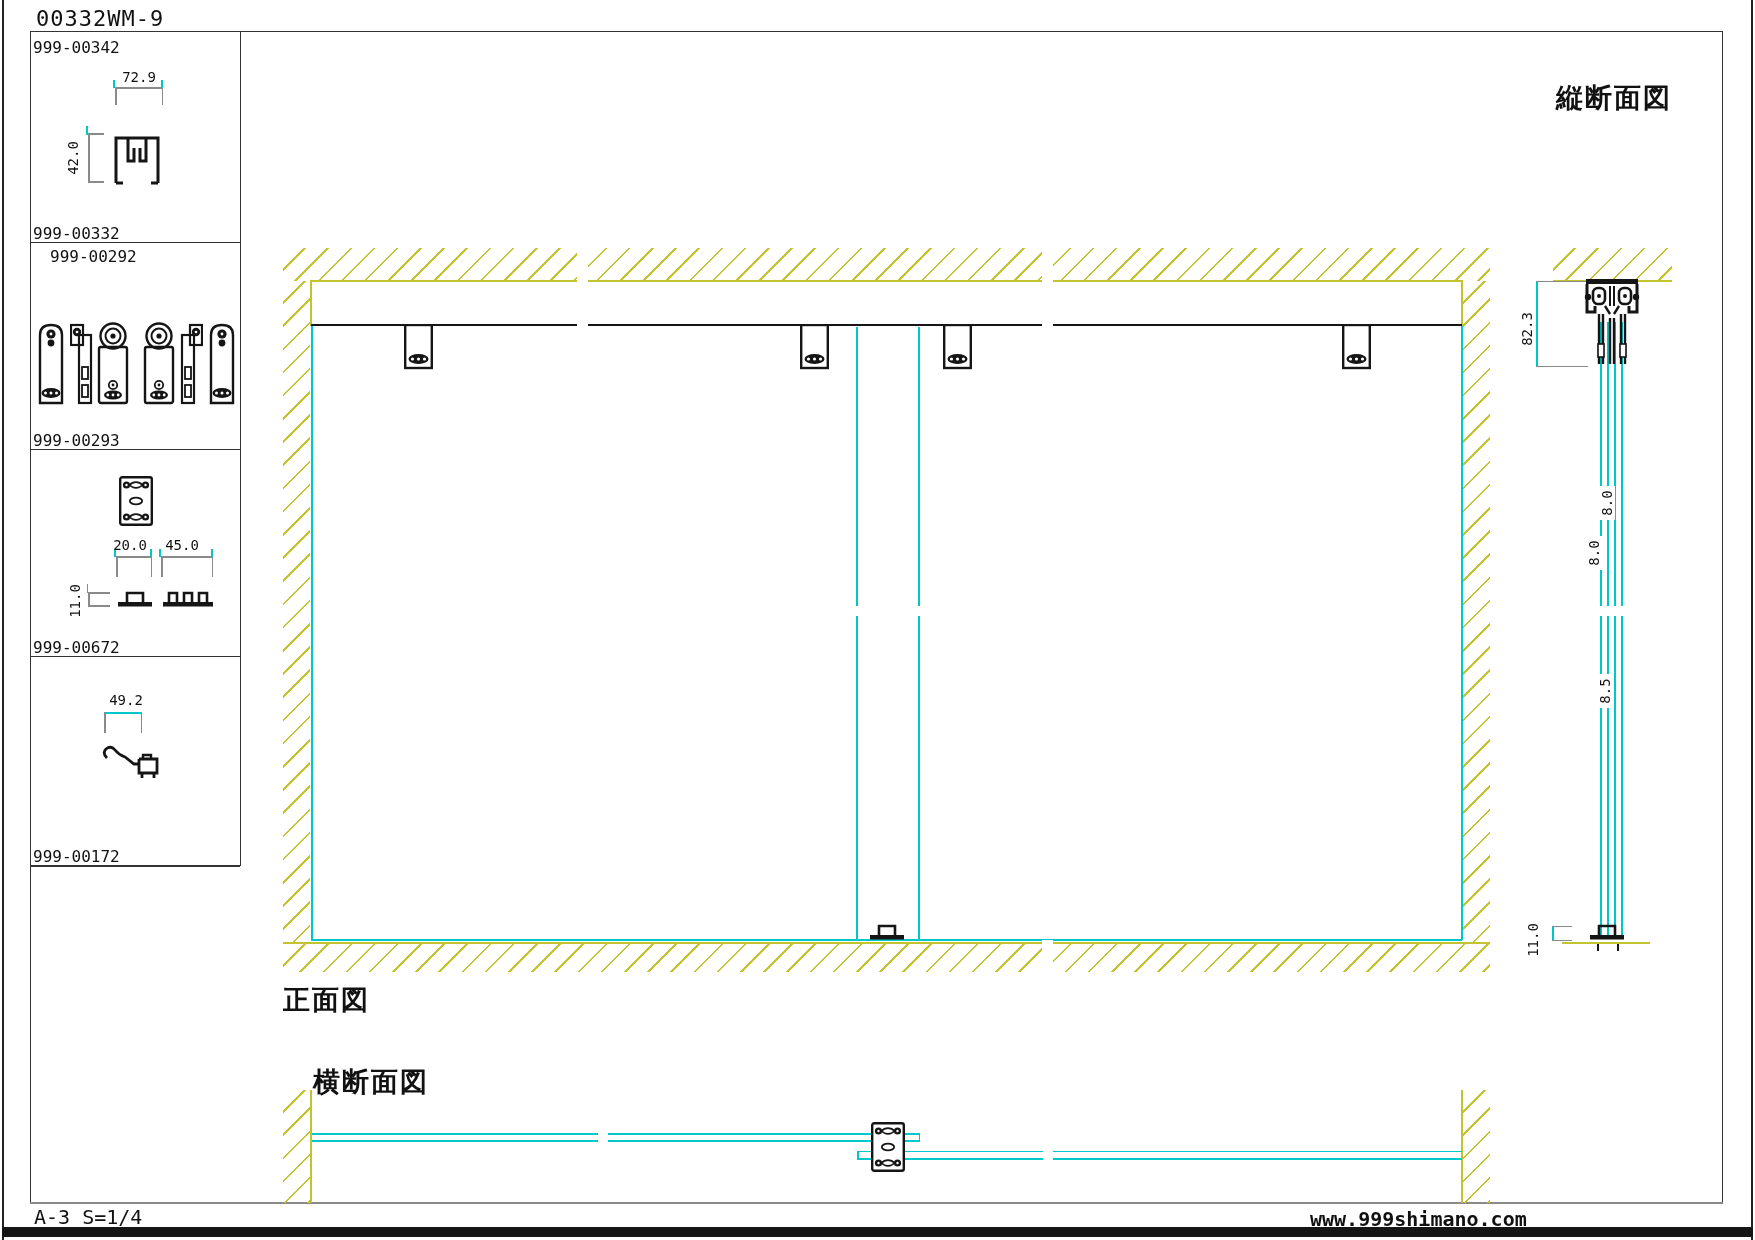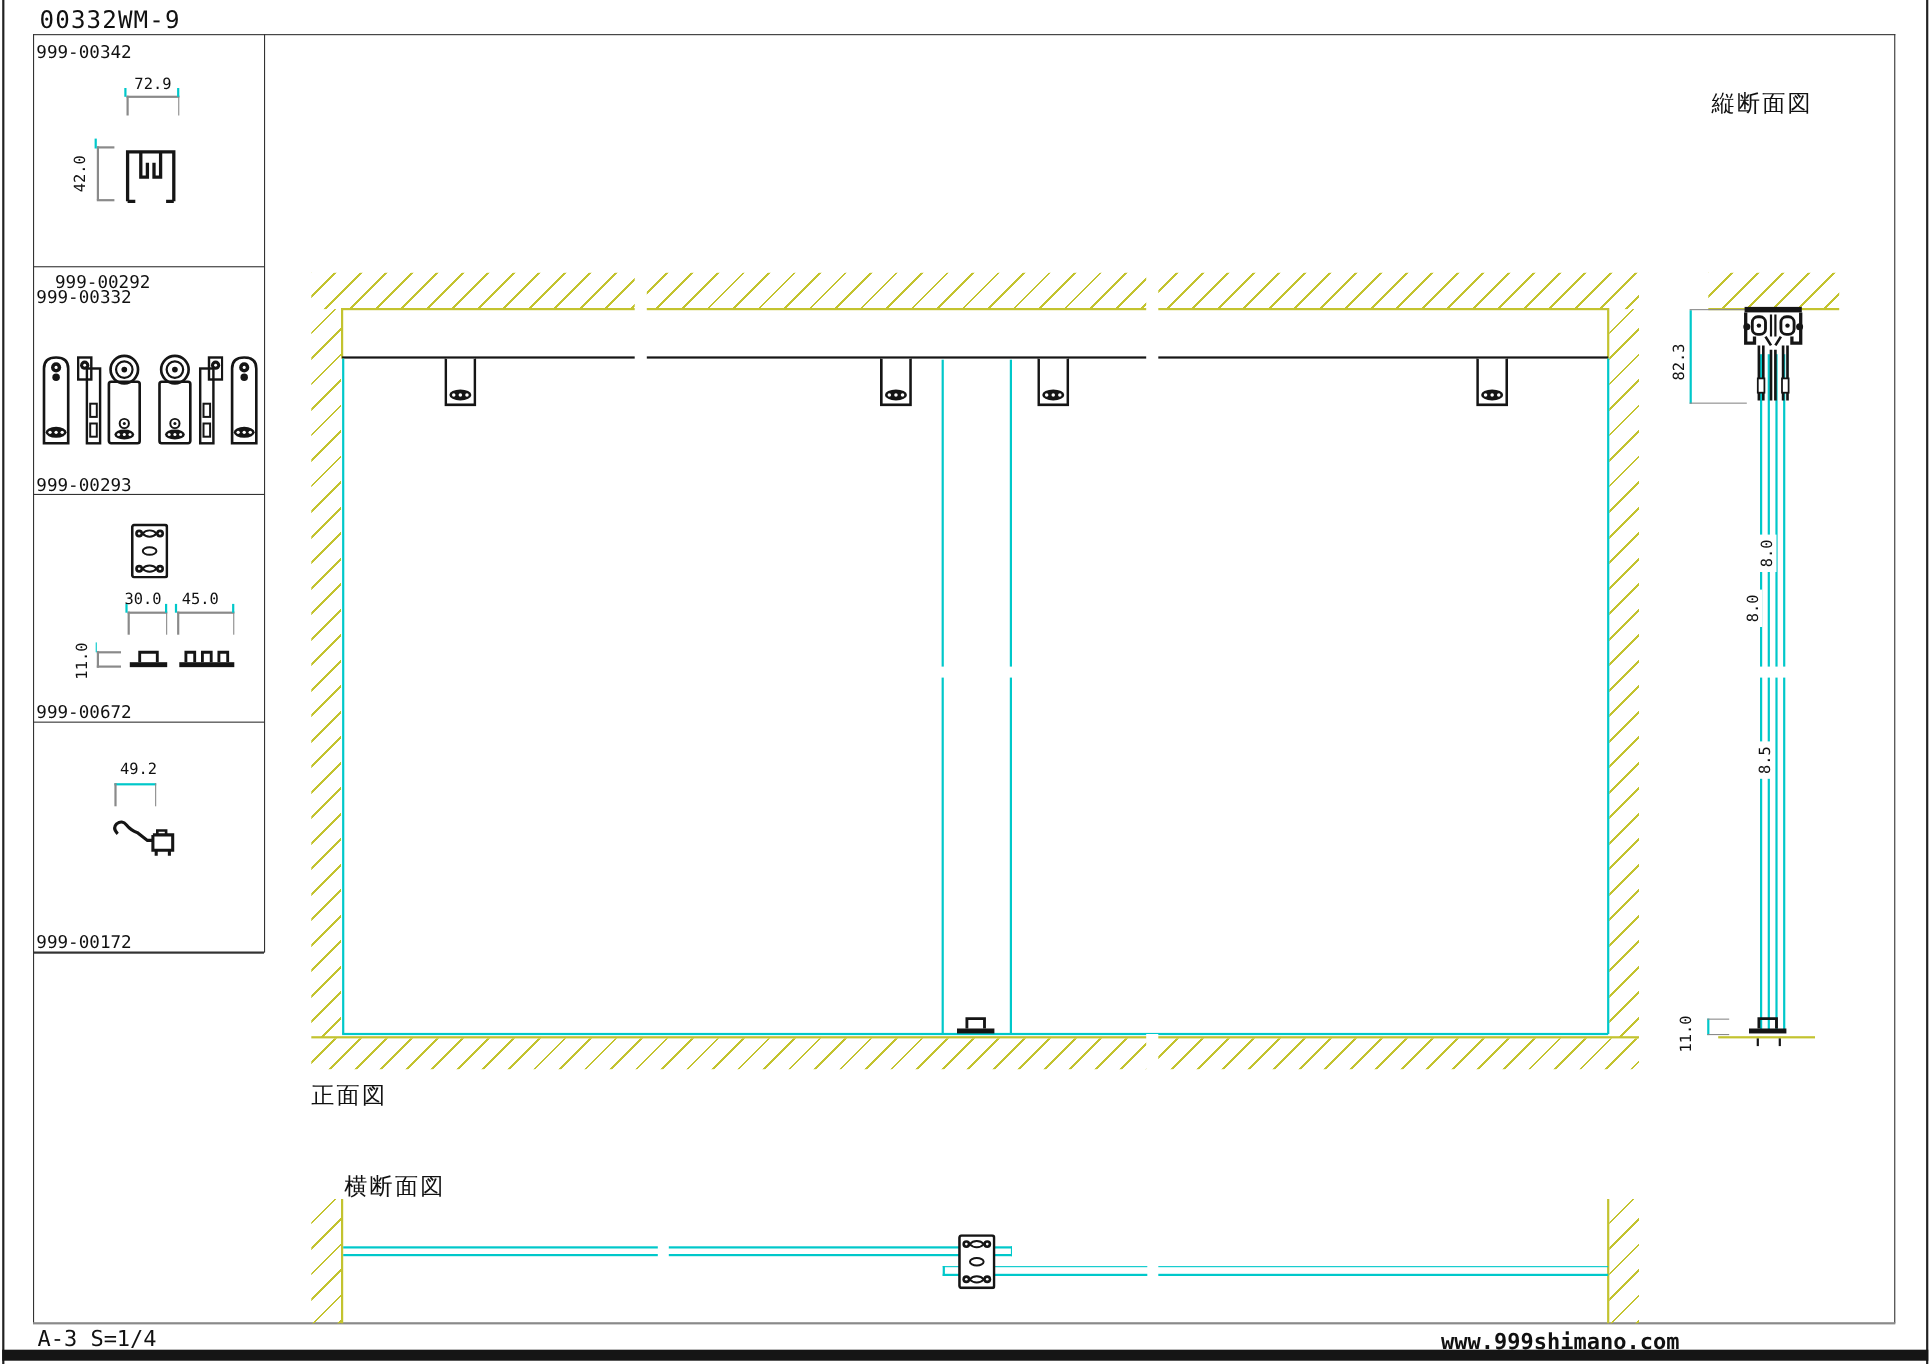--- a/index.html
+++ b/index.html
@@ -14,21 +14,21 @@
   .frame{background:#333;}
   .hatch{position:absolute;background-image:repeating-linear-gradient(135deg,
          rgba(0,0,0,0) 0px, rgba(0,0,0,0) 14.6px, #c3c32f 14.6px, #c3c32f 16.4px);}
   .gap{position:absolute;background:#fff;z-index:3;}
   .lbl{position:absolute;white-space:nowrap;z-index:5;}
   .idtxt{font-size:16px;letter-spacing:0px;}
   .dim{position:absolute;font-size:14px;text-align:center;z-index:5;line-height:16px;}
   .rotdim{position:absolute;width:34px;height:16px;font-size:14px;text-align:center;
           line-height:16px;transform:rotate(-90deg);transform-origin:center center;z-index:5;}
   .whitebg{background:#fff;}
-  .jp{font-size:21px;font-family:"DejaVu Sans","Liberation Sans",sans-serif;letter-spacing:2px;font-weight:normal;}
+  .jp{font-size:27px;font-family:"DejaVu Sans","Liberation Sans",sans-serif;letter-spacing:2px;font-weight:bold;}
   .title{font-size:22px;letter-spacing:1px;}
   .foot{font-size:20px;}
   svg{display:block;}
   .z1{z-index:1}.z2{z-index:2}.z4{z-index:4}
 </style>
 </head>
 <body>
 
 <div id="canvas">
 
@@ -44,21 +44,21 @@
   <div class="ln gray" style="left:30px;top:1202px;width:1693px;height:2px;"></div>
 
   <div>
     <div class="ln frame" style="left:240px;top:31px;width:1px;height:835px;"></div>
     <div class="ln frame" style="left:30px;top:242px;width:210px;height:1px;"></div>
     <div class="ln frame" style="left:30px;top:449px;width:210px;height:1px;"></div>
     <div class="ln frame" style="left:30px;top:656px;width:210px;height:1px;"></div>
     <div class="ln frame" style="left:30px;top:865px;width:210px;height:1.5px;"></div>
 
     <div class="lbl idtxt" style="left:33px;top:38px;">999-00342</div>
-    <div class="lbl idtxt" style="left:33px;top:224px;margin-top:36px;">999-00332</div>
+    <div class="lbl idtxt" style="left:33px;top:224px;">999-00332</div>
     <div class="lbl idtxt" style="left:50px;top:247px;">999-00292</div>
     <div class="lbl idtxt" style="left:33px;top:431px;">999-00293</div>
     <div class="lbl idtxt" style="left:33px;top:638px;">999-00672</div>
     <div class="lbl idtxt" style="left:33px;top:847px;">999-00172</div>
 
     <div class="dim" style="left:119px;top:69px;width:40px;">72.9</div>
     <div class="ln gray" style="left:115px;top:87px;width:48px;height:1.5px;"></div>
     <div class="ln gray" style="left:115px;top:87px;width:1.5px;height:18px;"></div>
     <div class="ln gray" style="left:161.5px;top:87px;width:1.5px;height:18px;"></div>
     <div class="ln cyan" style="left:113px;top:80px;width:1.6px;height:8px;"></div>
@@ -161,21 +161,21 @@
         <path d="M10.5,9 C14,5.2 20,5.2 23.5,9 C20,12.8 14,12.8 10.5,9 Z" fill="none" stroke="#151515" stroke-width="1.8"></path>
         <ellipse cx="17" cy="25" rx="6.2" ry="3.4" fill="none" stroke="#151515" stroke-width="1.8"></ellipse>
         <circle cx="7.5" cy="41" r="3.6" fill="#151515"></circle>
           <circle cx="7.5" cy="41" r="1.2" fill="#fff"></circle>
         <circle cx="26.5" cy="41" r="3.6" fill="#151515"></circle>
           <circle cx="26.5" cy="41" r="1.2" fill="#fff"></circle>
         <path d="M10.5,41 C14,37.2 20,37.2 23.5,41 C20,44.8 14,44.8 10.5,41 Z" fill="none" stroke="#151515" stroke-width="1.8"></path>
       </svg>
     </div>
 
-    <div class="dim" style="left:110px;top:537px;width:40px;">30.0</div>
+    <div class="dim" style="left:110px;top:537px;width:40px;">20.0</div>
     <div class="dim" style="left:162px;top:537px;width:40px;">45.0</div>
     <div class="ln gray" style="left:116px;top:556px;width:36px;height:1.5px;"></div>
     <div class="ln gray" style="left:116px;top:556px;width:1.5px;height:21px;"></div>
     <div class="ln gray" style="left:150.5px;top:556px;width:1.5px;height:21px;"></div>
     <div class="ln cyan" style="left:114px;top:549px;width:1.6px;height:8px;"></div>
     <div class="ln cyan" style="left:150px;top:549px;width:1.6px;height:8px;"></div>
     <div class="ln gray" style="left:161px;top:556px;width:52px;height:1.5px;"></div>
     <div class="ln gray" style="left:161px;top:556px;width:1.5px;height:21px;"></div>
     <div class="ln gray" style="left:211.5px;top:556px;width:1.5px;height:21px;"></div>
     <div class="ln cyan" style="left:159px;top:549px;width:1.6px;height:8px;"></div>

